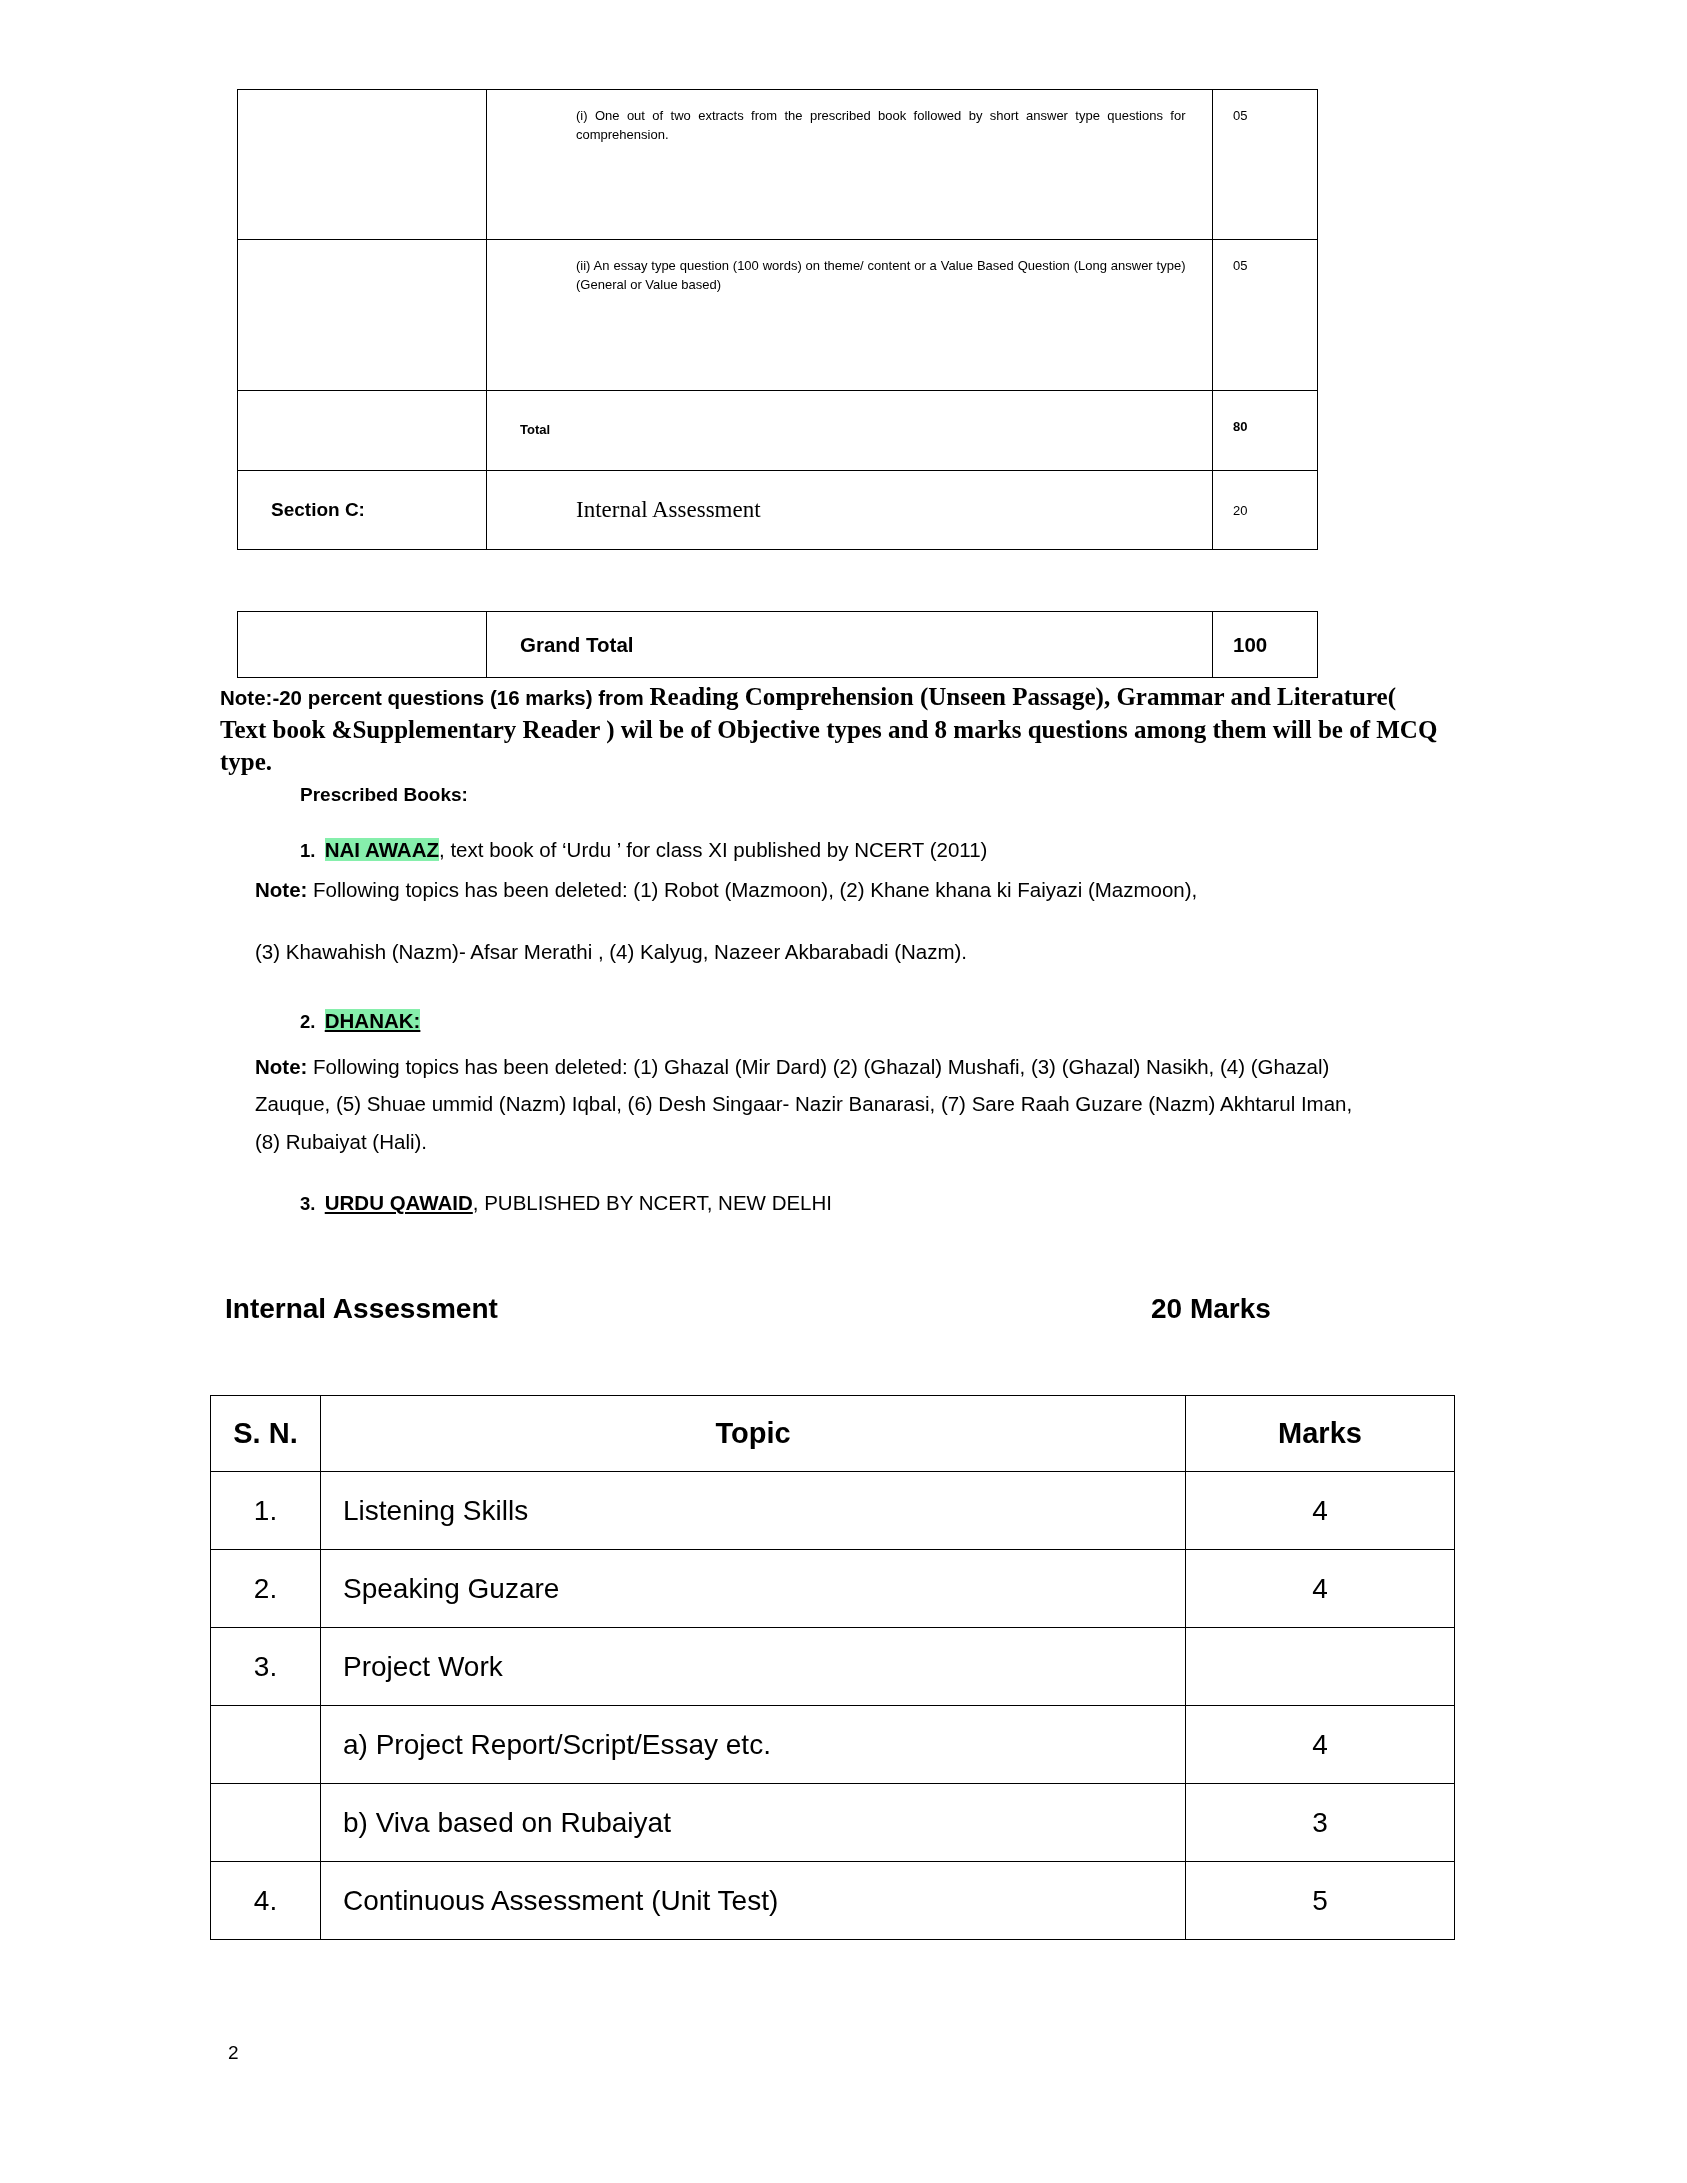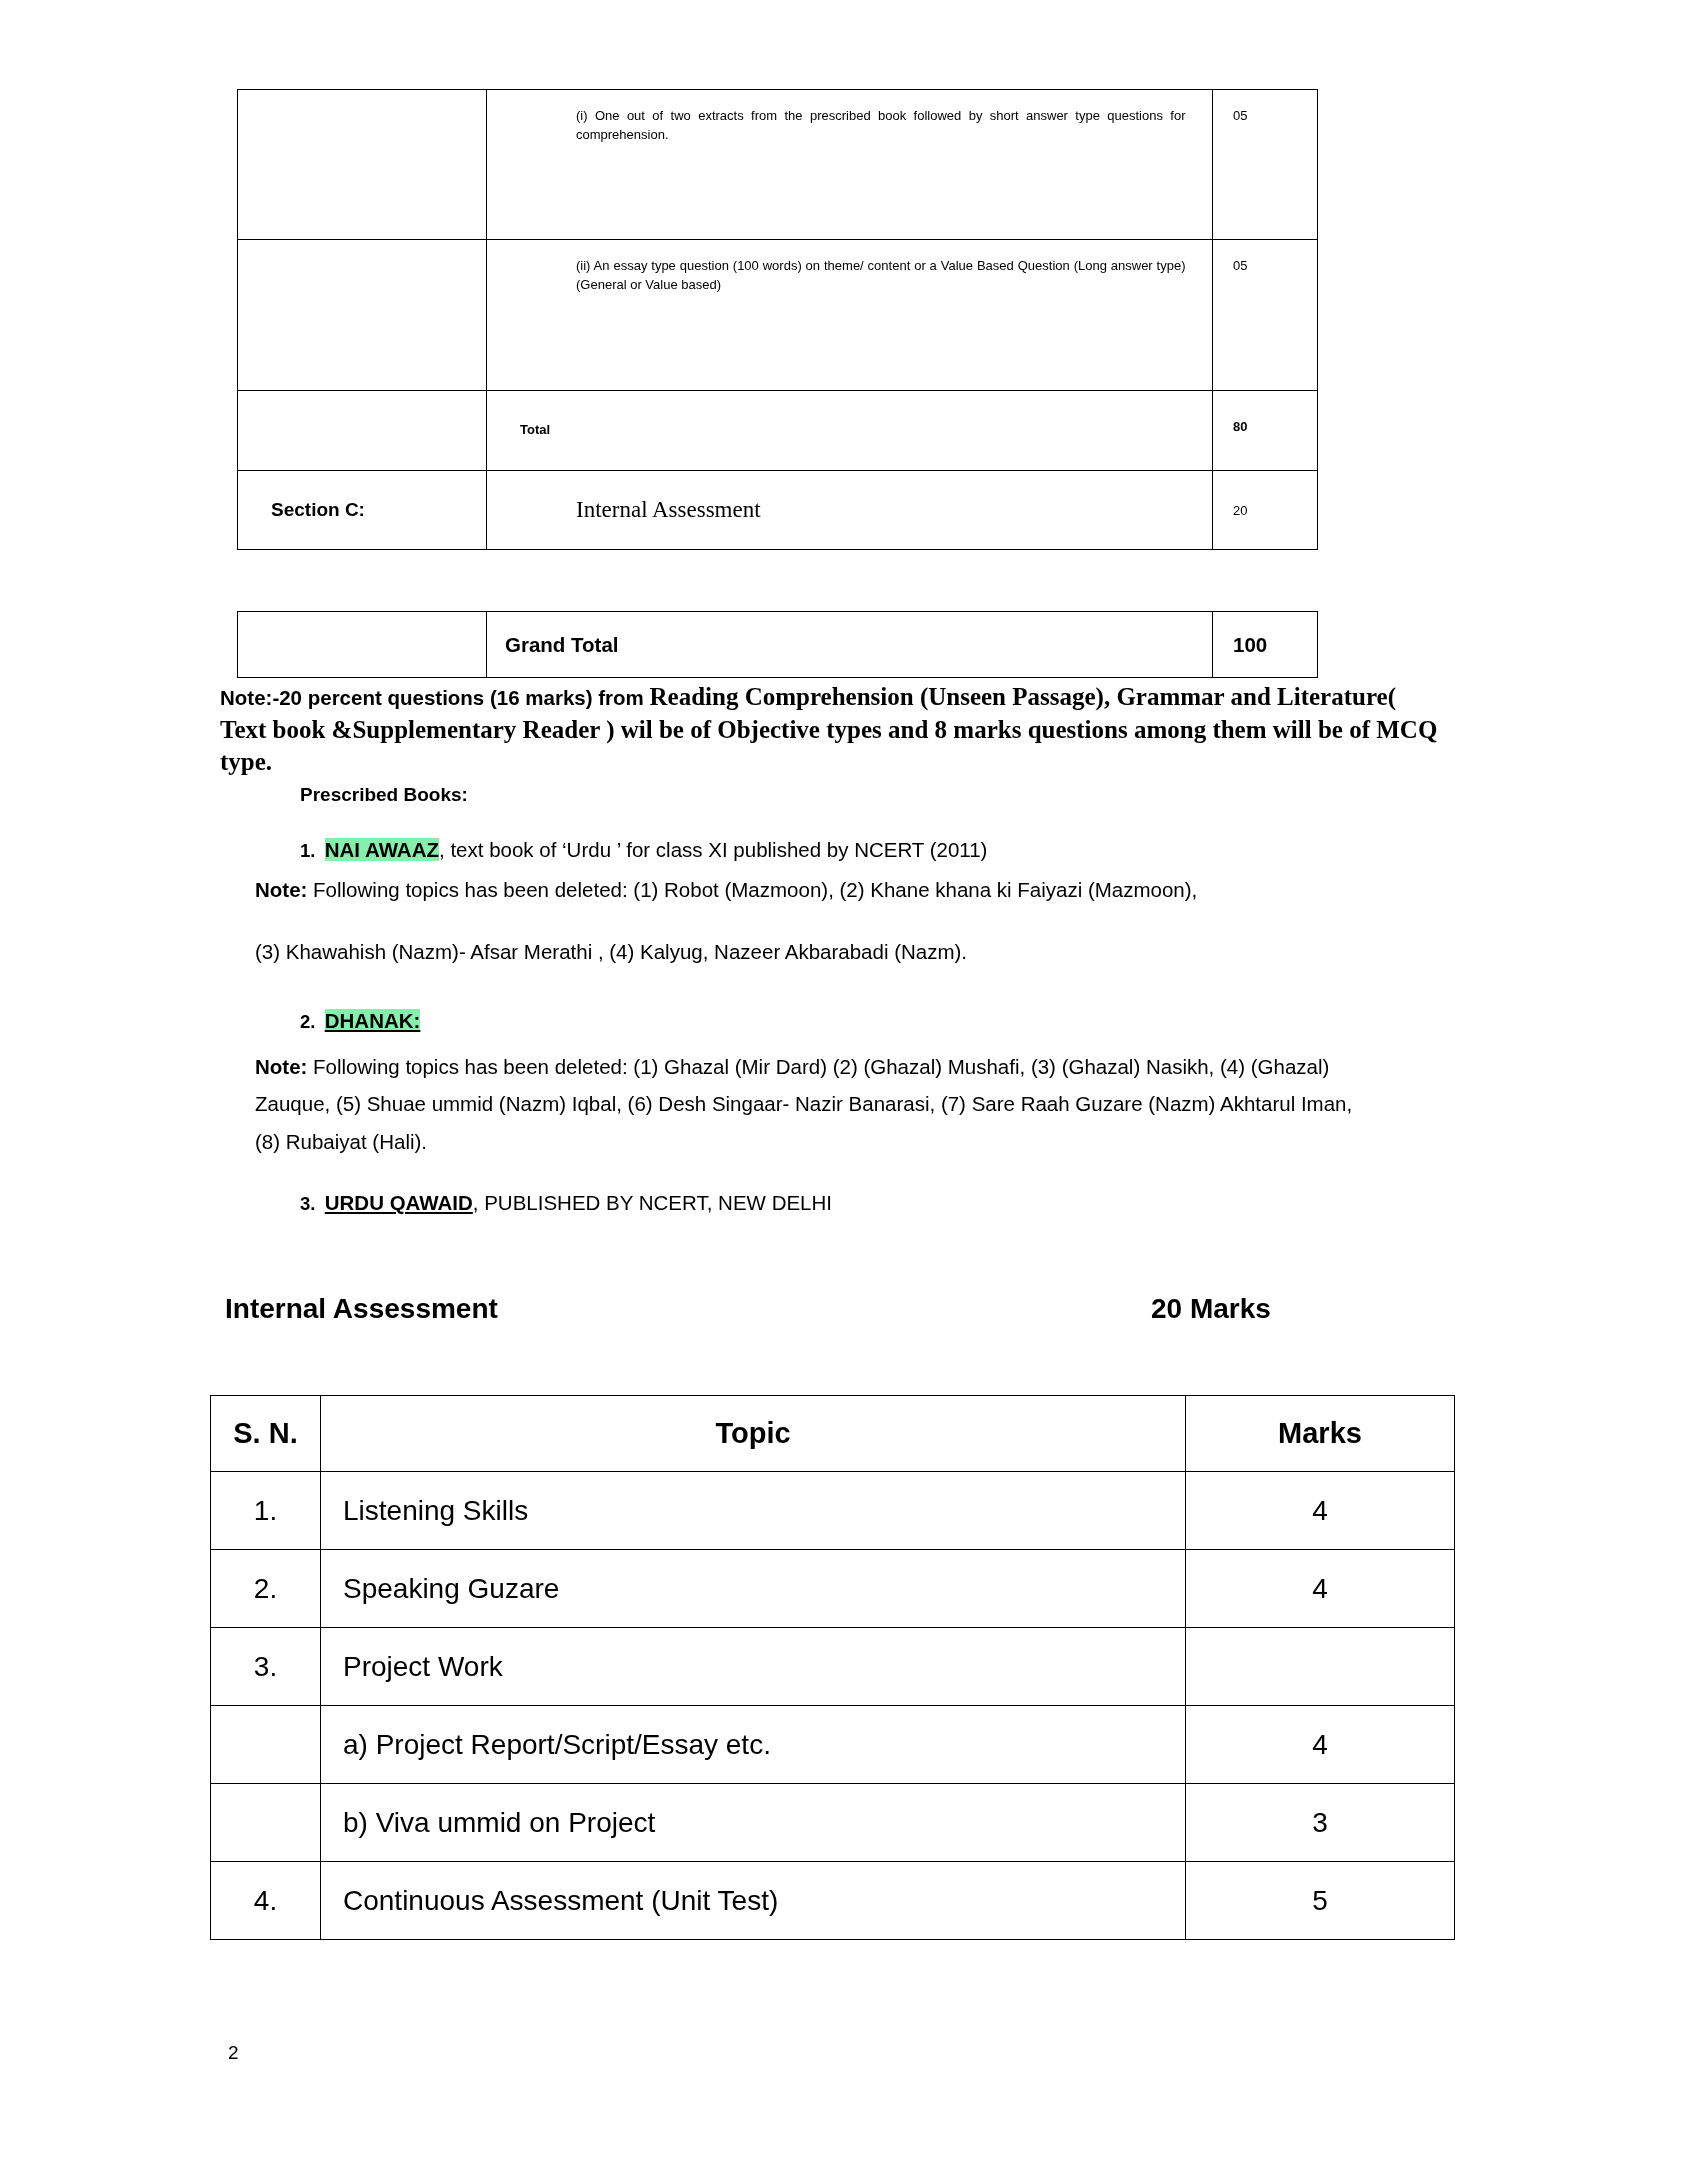--- a/index.html
+++ b/index.html
@@ -27,21 +27,21 @@
   .r-total .desc{padding-top:0;padding-bottom:0;padding-left:33px;font-weight:bold;}
   .r-total .marks{padding-top:0;font-weight:bold;}
   .r-sec td{height:62px;vertical-align:middle;}
   .r-sec .sec{font-weight:bold;font-size:19px;}
   .r-sec .desc{padding-top:0;padding-bottom:0;font-family:"Liberation Serif",serif;font-size:23px;}
   .r-sec .marks{padding-top:9.3px;}
 
   
   .grand-table{position:absolute;left:237px;top:611px;}
   .grand-table td{vertical-align:middle;font-size:20.5px;height:65px;}
-  .grand-table .desc{padding-left:18px;font-weight:bold;}
+  .grand-table .desc{padding-left:33px;font-weight:bold;}
   .grand-table .marks{padding-left:20px;font-weight:bold;}
 
   
   .note-block{position:absolute;left:220px;top:681px;width:1224px;
               font-size:20.5px;font-weight:bold;line-height:1.30;}
   .note-serif{font-family:"Liberation Serif",serif;font-size:25px;}
 
   
   .pb-heading{position:absolute;left:300px;top:784px;font-size:19px;font-weight:bold;}
   .book-line{position:absolute;font-size:20.5px;white-space:nowrap;}
@@ -177,21 +177,21 @@
         <td class="topic">Project Work</td>
         <td class="m"></td>
       </tr>
       <tr>
         <td class="sn"></td>
         <td class="topic">a) Project Report/Script/Essay etc.</td>
         <td class="m">4</td>
       </tr>
       <tr>
         <td class="sn"></td>
-        <td class="topic">b) Viva ummid on Project</td>
+        <td class="topic">b) Viva based on Rubaiyat</td>
         <td class="m">3</td>
       </tr>
       <tr>
         <td class="sn">4.</td>
         <td class="topic">Continuous Assessment (Unit  Test)</td>
         <td class="m">5</td>
       </tr>
     </tbody>
   </table>
 

